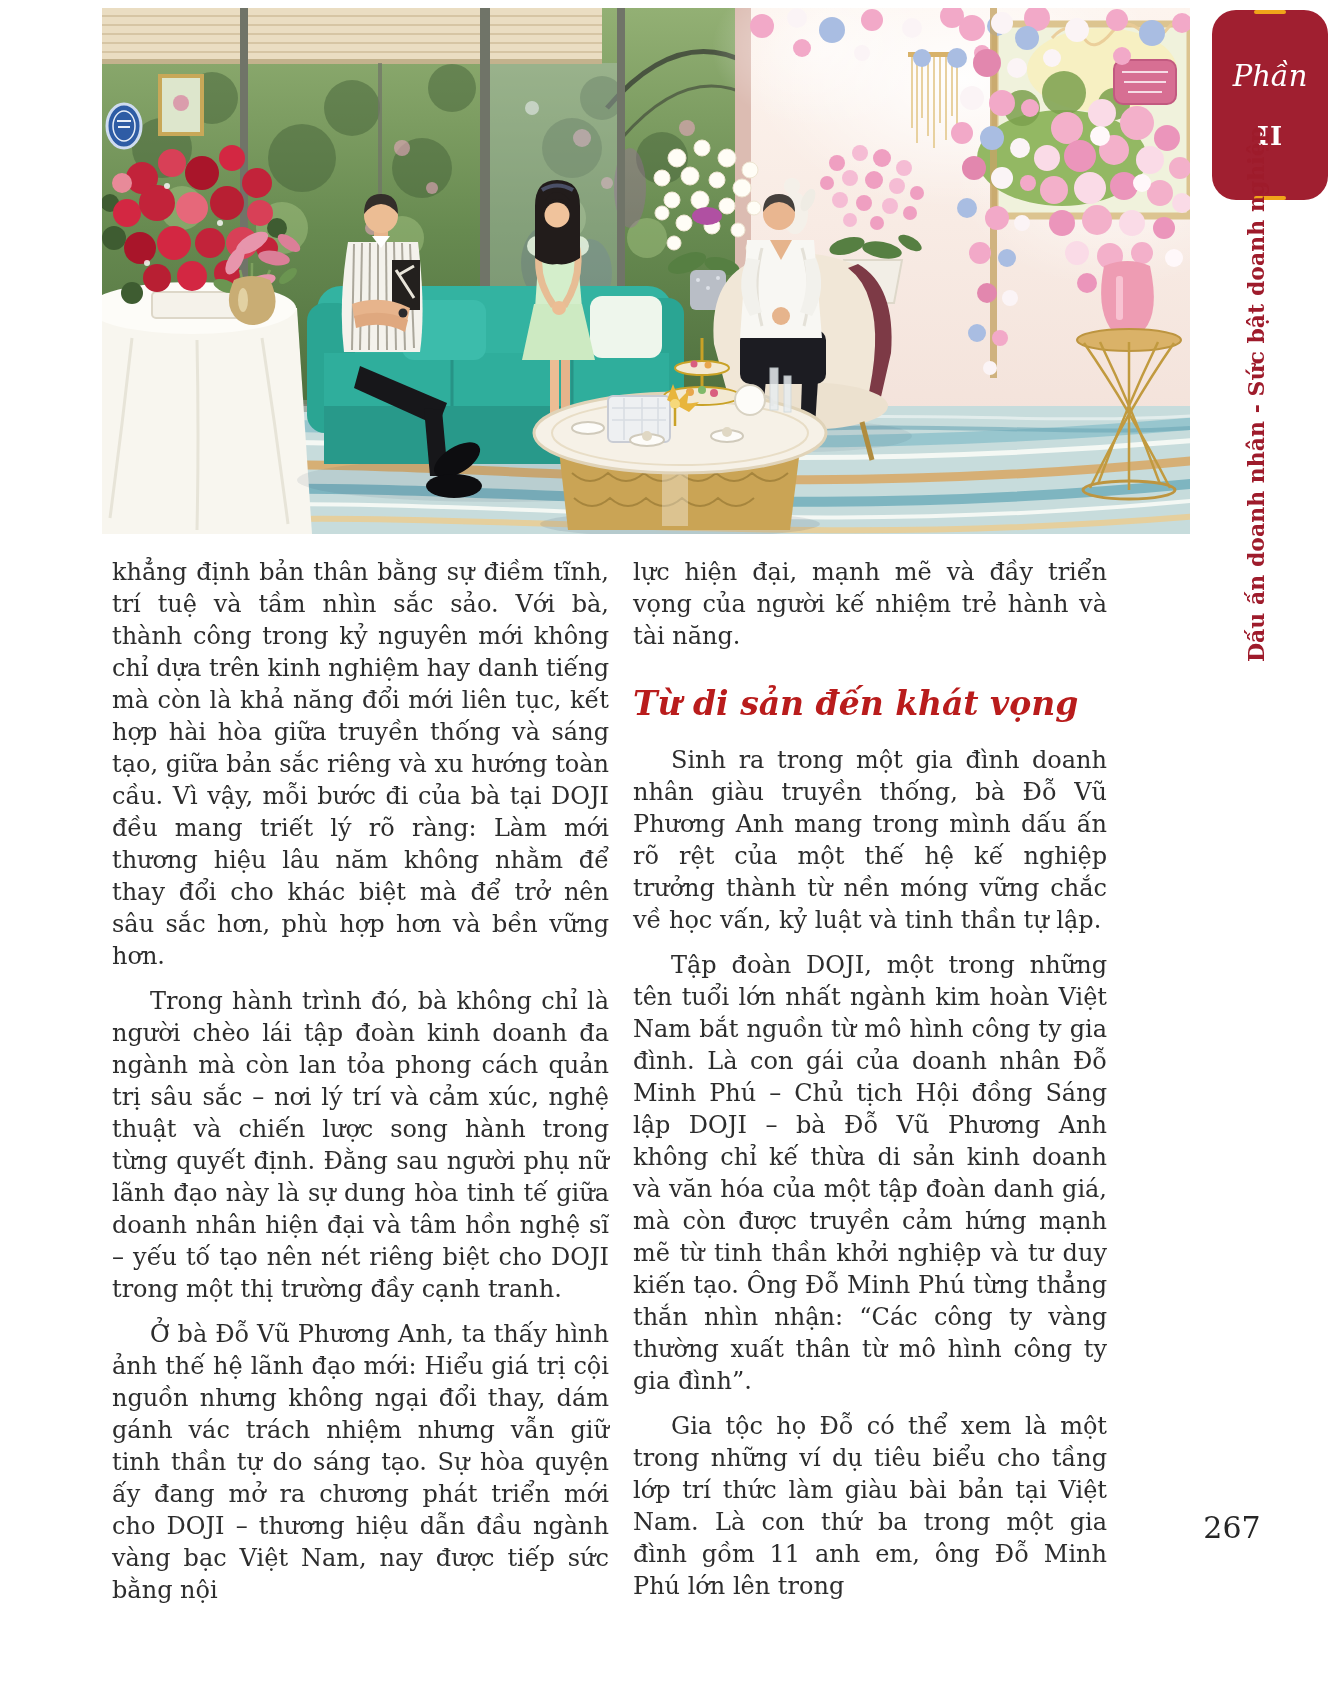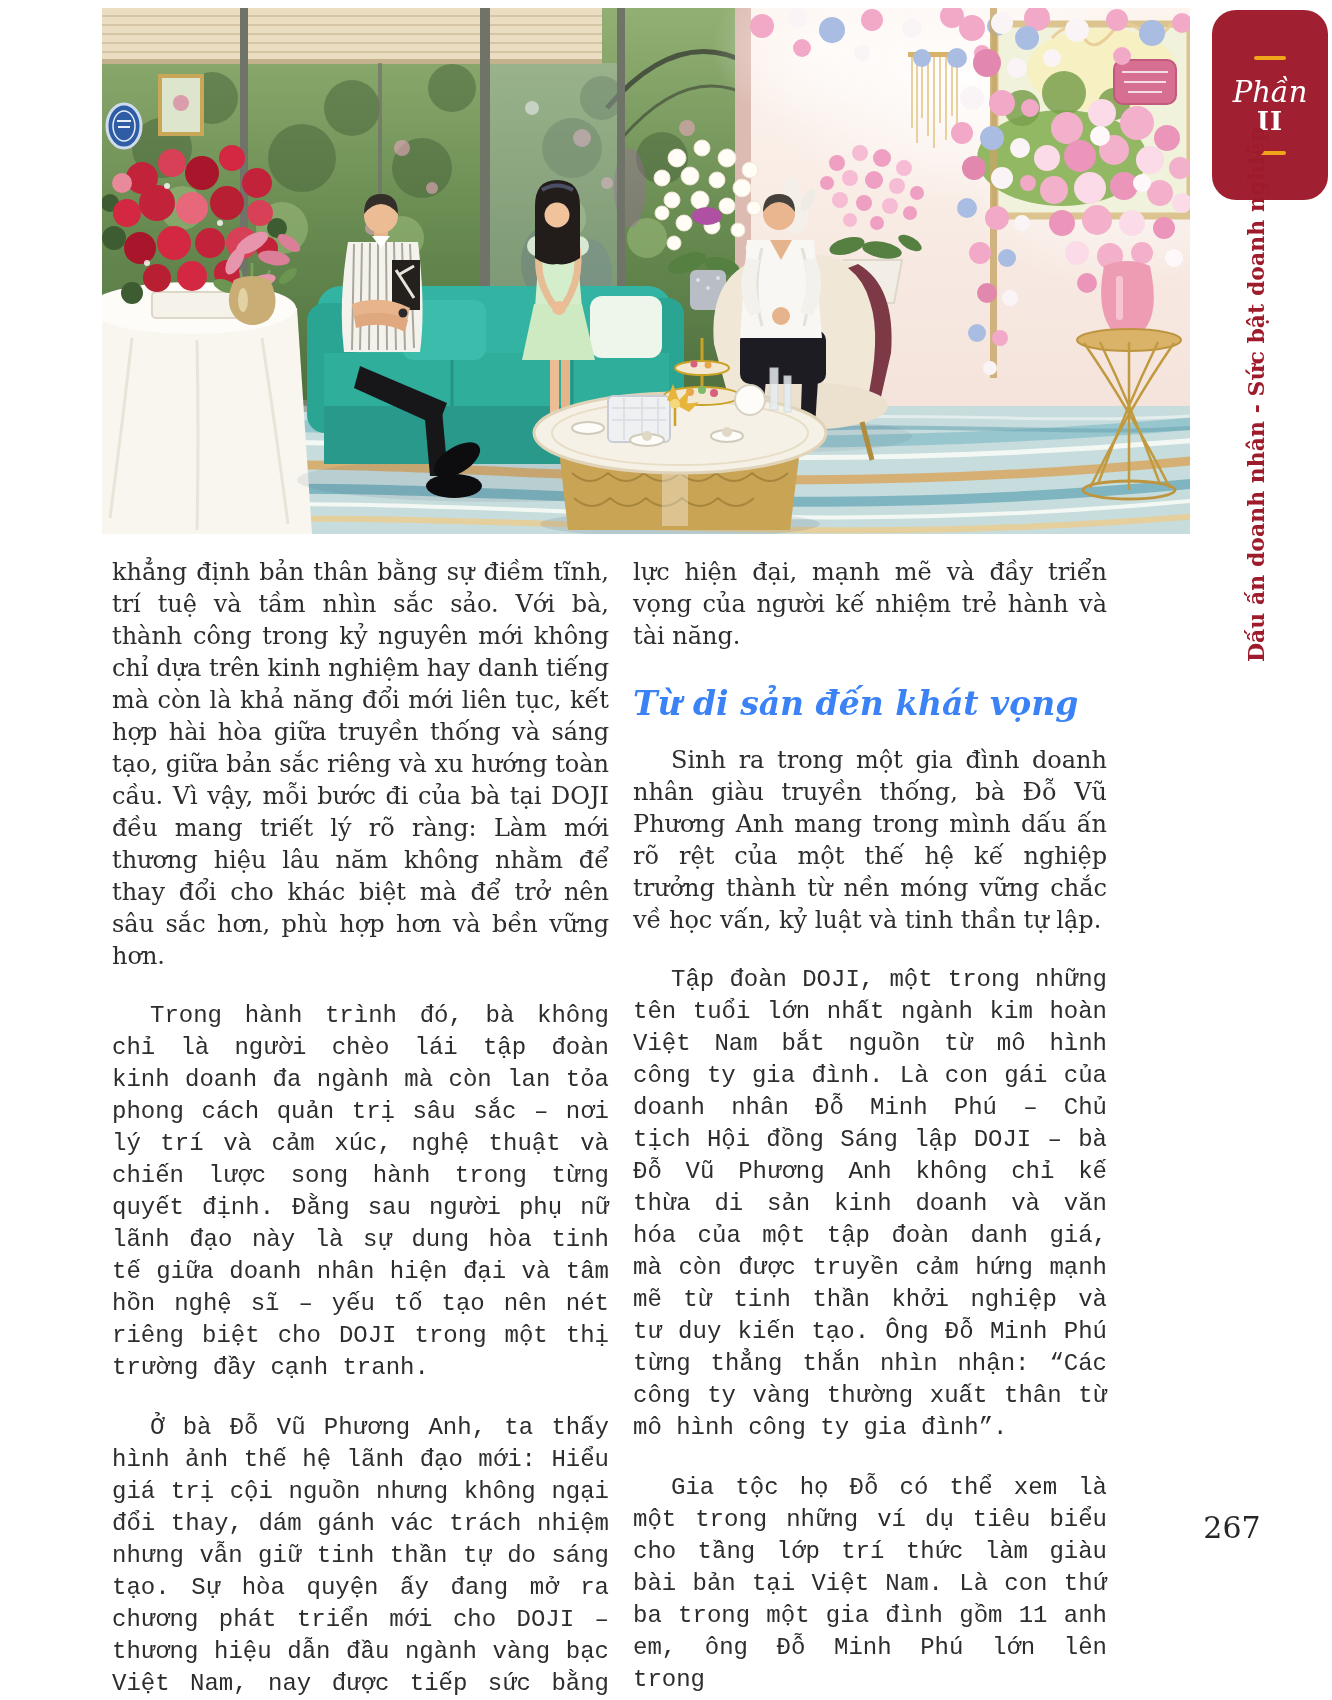--- a/index.html
+++ b/index.html
@@ -9,31 +9,31 @@
     font-family:"DejaVu Serif", serif; color:#2d2d2d;
   }
   .photo-wrap { position:absolute; left:102px; top:8px; width:1088px; height:526px; overflow:hidden; }
   .photo-wrap svg { display:block; }
 
   .col { position:absolute; top:556px; font-size:24px; line-height:32px; text-align:justify; }
   .col-left  { left:112px; width:497px; }
   .col-right { left:633px; width:474px; }
   .col p { margin:0; }
   .col p.indent { text-indent:38px; }
-  .col p + p { margin-top:28px;font-family:Liberation Mono, monospace; }
+  .col p + p { margin-top:13px; }
 
   .section-heading {
     font-size:33px; line-height:40px; font-weight:bold; font-style:italic;
-    color:#3b82f6; margin:32px 0 20px 0; text-align:left;
+    color:#b91c1c; margin:32px 0 20px 0; text-align:left;
   }
 
   .section-tab {
     position:absolute; left:1212px; top:10px; width:116px; height:190px;
     background:#a01f30; border-radius:24px;
-    display:flex; flex-direction:column; align-items:center; justify-content:center;
+    display:flex; flex-direction:column; align-items:center; justify-content:space-between;
   }
   .gold-line { width:32px; height:4px; background:#f0a51a; border-radius:2px; }
   .tab-script {
     color:#ffffff; font-style:italic; font-size:29px; line-height:32px;
     margin-top:16px; font-family:"DejaVu Serif", serif;
   }
   .tab-numeral {
     color:#ffffff; font-weight:bold; font-size:26px; line-height:27px;
     margin-bottom:16px; letter-spacing:1px;
   }

